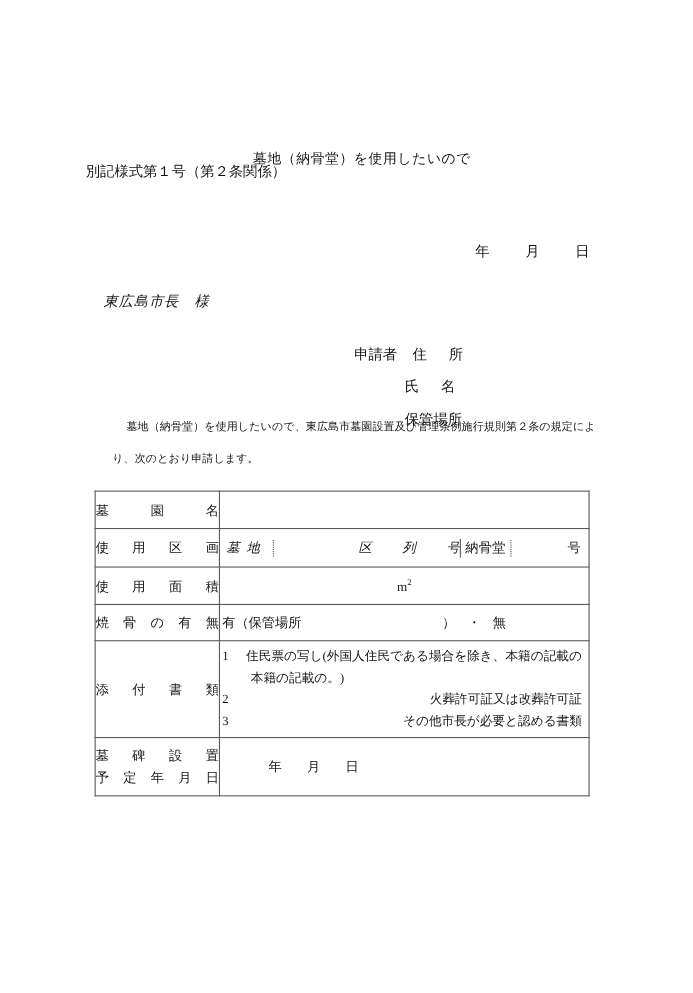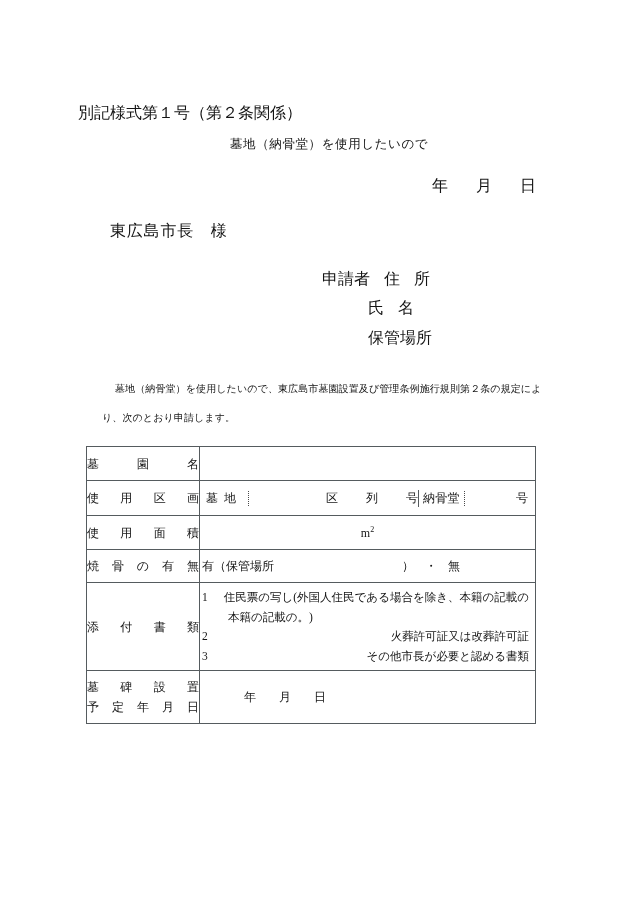--- a/index.html
+++ b/index.html
@@ -12,35 +12,35 @@
     width: 630px;
     height: 903px;
     background: #ffffff;
     font-family: "Liberation Serif", "DejaVu Serif", serif;
     color: #141414;
     overflow: hidden;
   }
 
   
   .abs { position: absolute; white-space: nowrap; }
-  .t12 { font-size: 16px; }
+  .t12 { font-size: 13px; margin-top: 44px; }
   .t125 { font-size: 12.5px; }
 
   
   #form-number { left: 78px; top: 103px; }
   #form-title  { left: 230px; top: 136px; letter-spacing: 0.6px; }
 
   #date-line {
     left: 432px; top: 176px;
     width: 104px;
     display: flex;
     justify-content: space-between;
   }
 
-  #addressee { left: 110px; top: 221px; letter-spacing: 0.8px; }
+  #addressee { left: 94px; top: 221px; letter-spacing: 0.8px; font-style: italic; }
 
   .applicant-row {
     position: absolute;
     display: flex;
     align-items: baseline;
     white-space: nowrap;
   }
   #applicant-address { left: 322px; top: 269px; align-items: flex-end; }
   #applicant-name    { left: 368px; top: 298px; }
   #applicant-phone   { left: 368px; top: 328px; }
@@ -110,20 +110,21 @@
   .block-inner {
     display: flex;
     align-items: center;
     height: 100%;
   }
   .block-seg-grave {
     display: flex;
     align-items: flex-end;
     flex: 1 1 auto;
     height: 100%;
+    font-style: italic;
   }
   .seg-label {
     padding-left: 6px;
     padding-right: 6px;
     letter-spacing: 6px;
   }
   .dotted-sep {
     align-self: stretch;
     border-left: 1px dotted #4a4a4a;
     margin: 1px 0;

